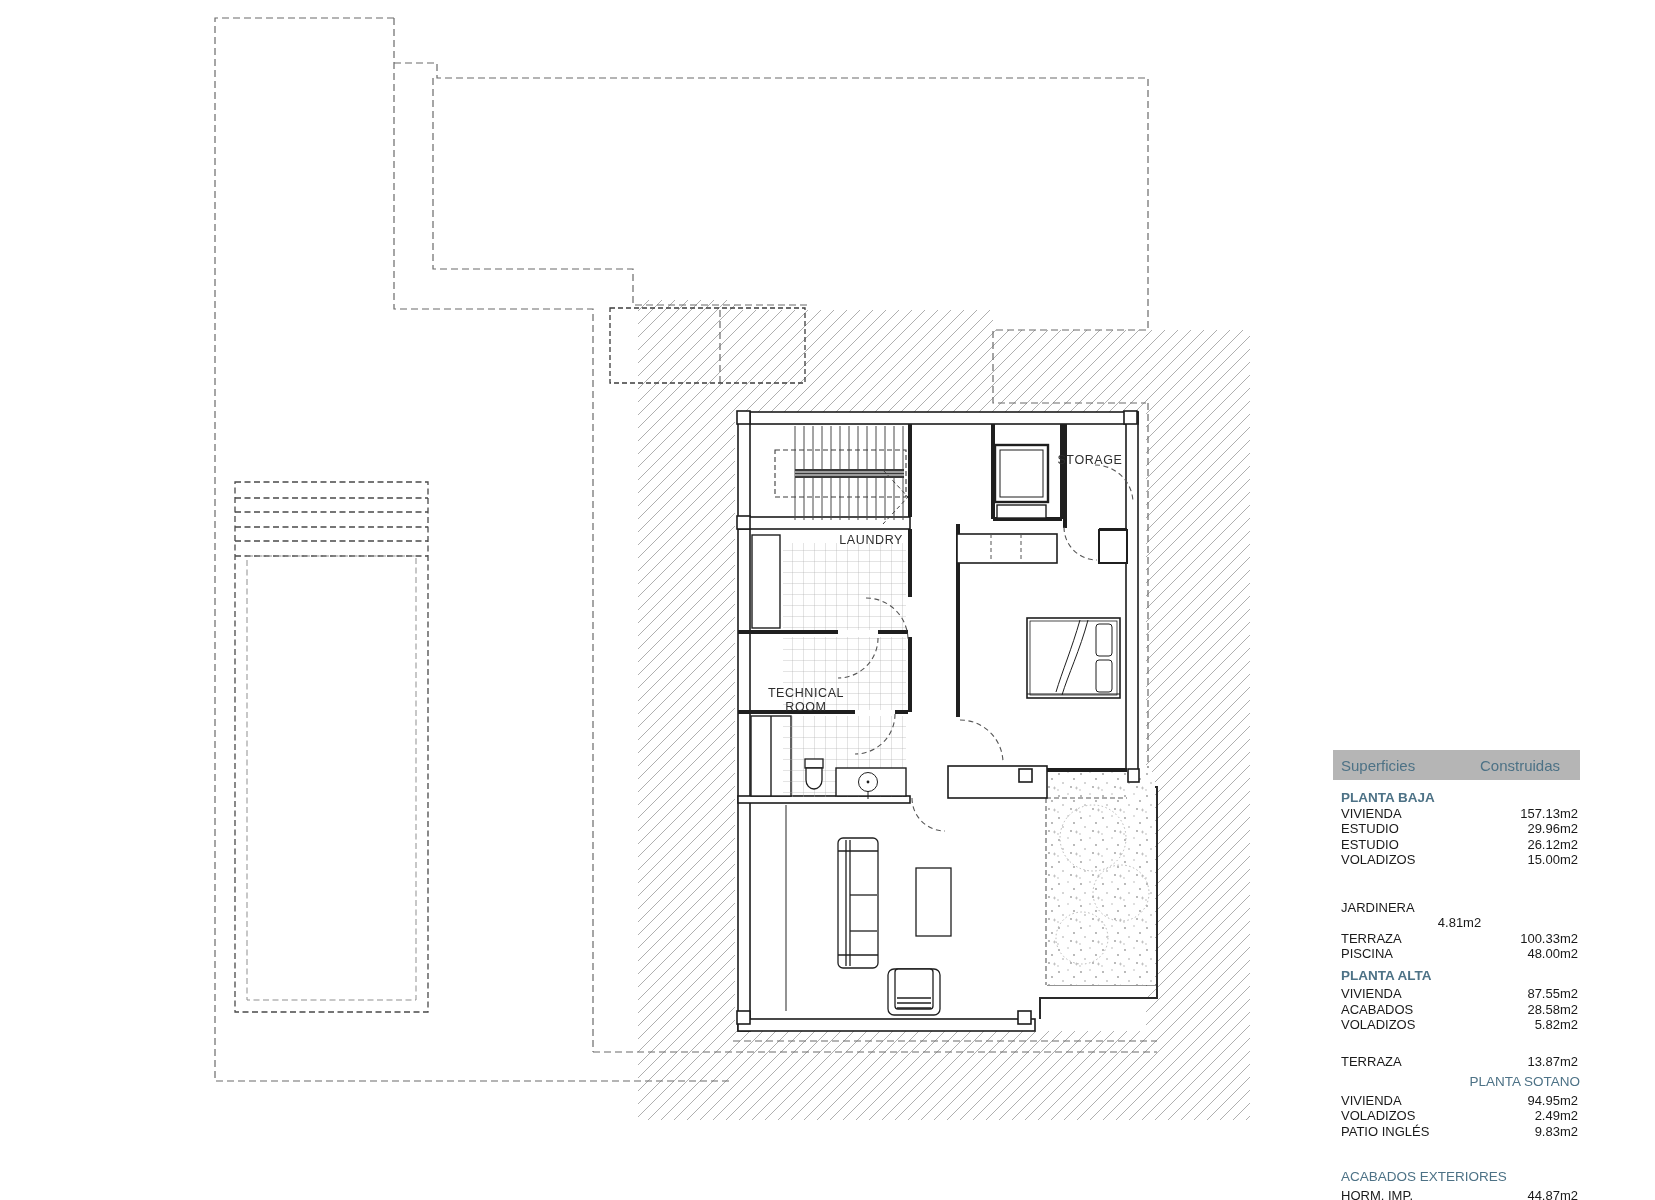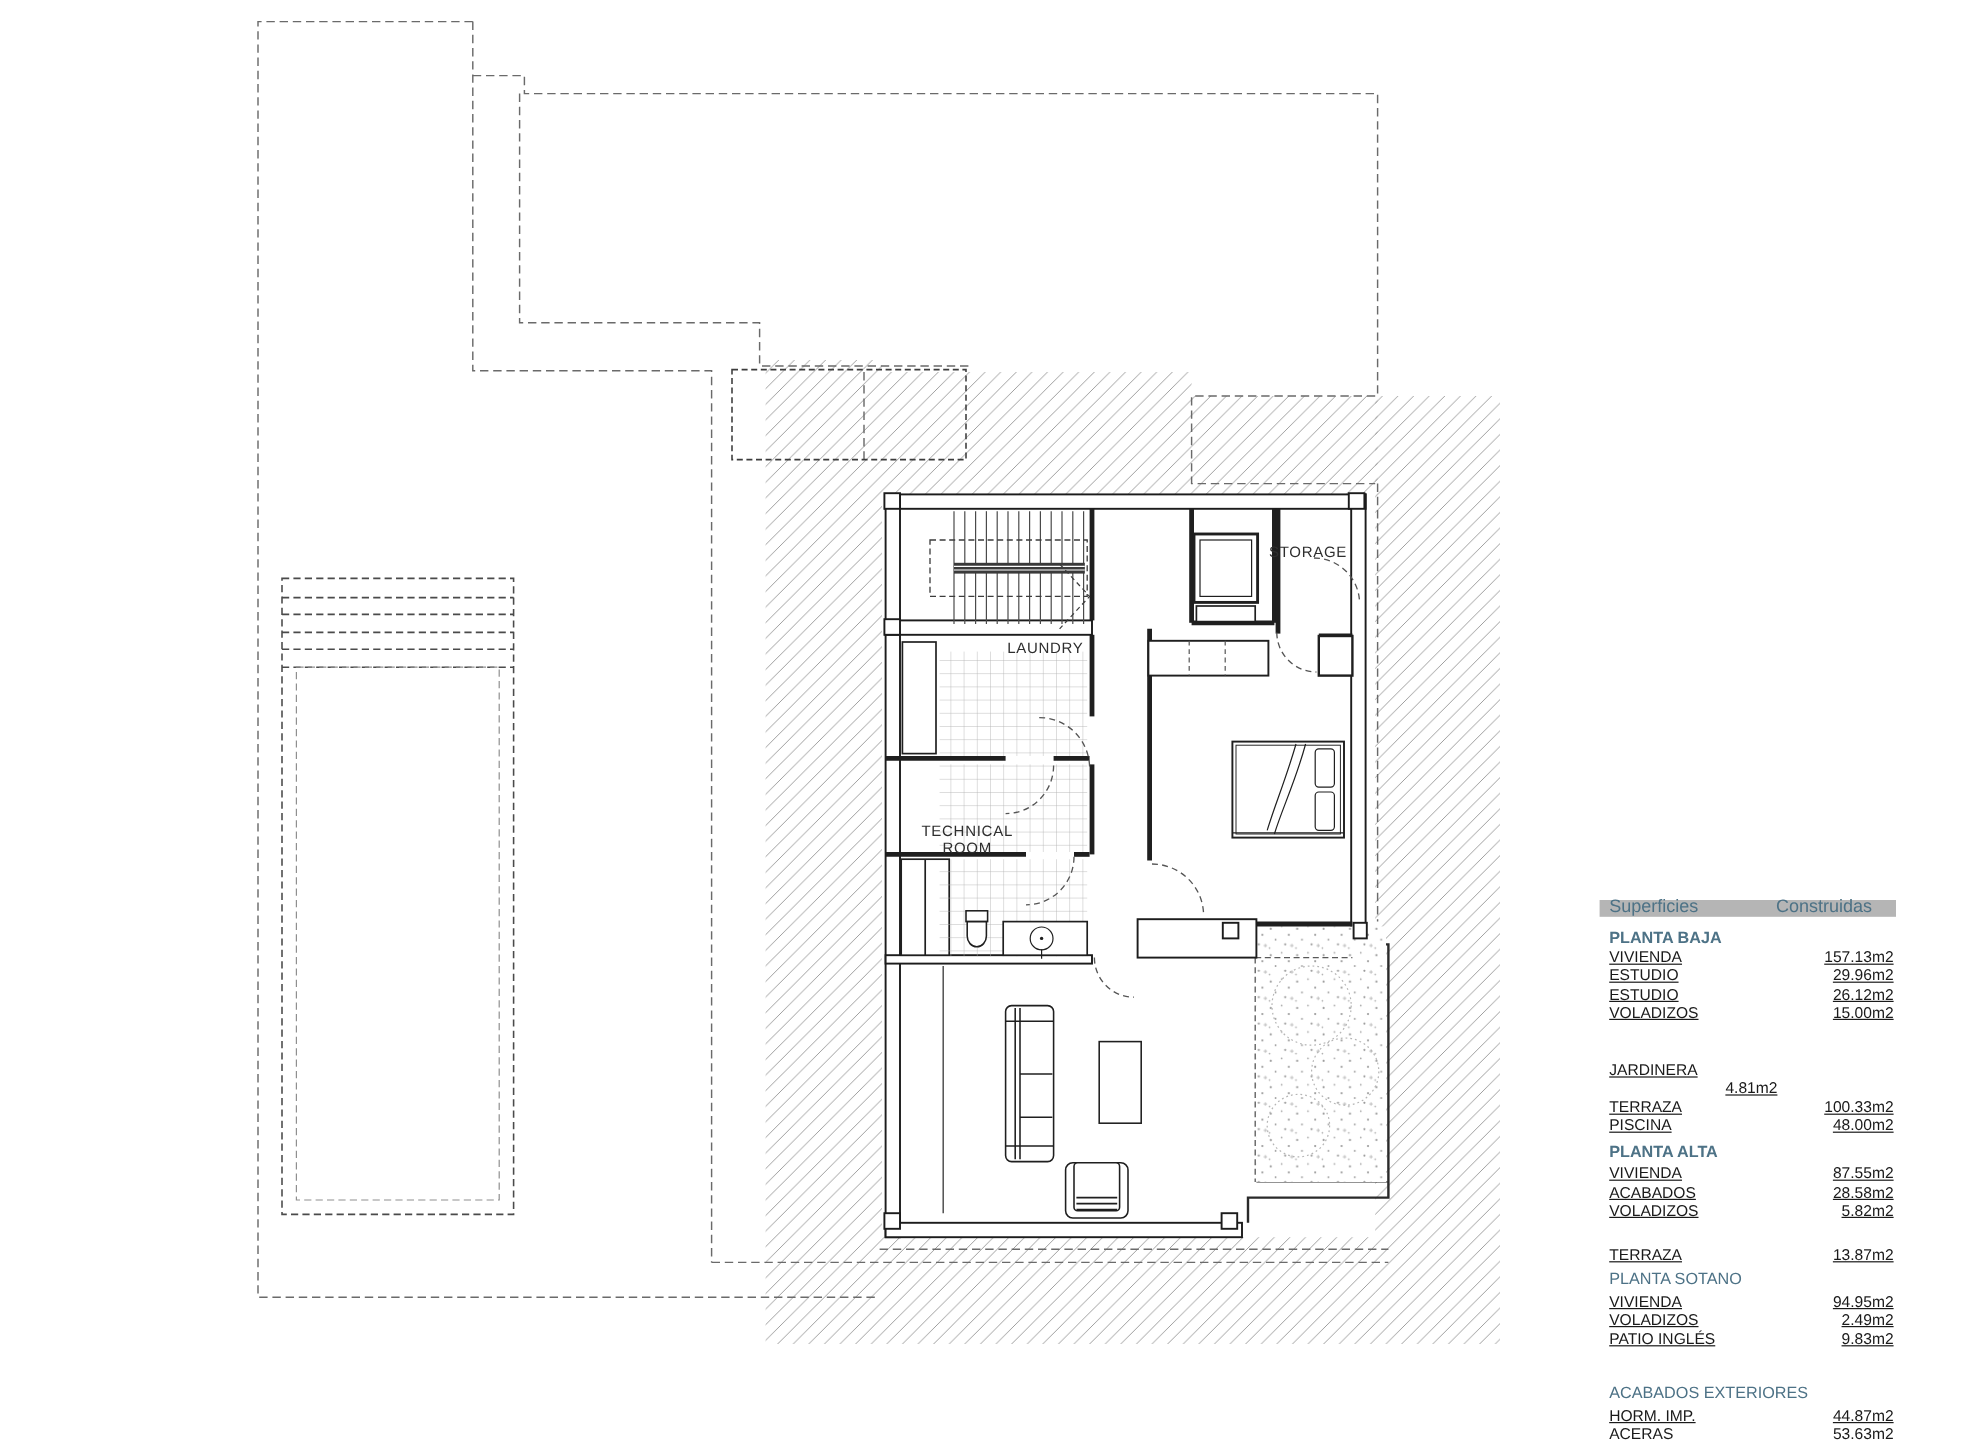--- a/index.html
+++ b/index.html
@@ -1,25 +1,25 @@
 <!DOCTYPE html>
 <html><head>
 <meta charset="utf-8">
 <style>
   html,body{margin:0;padding:0;background:#ffffff;}
   body{width:1655px;height:1200px;position:relative;overflow:hidden;
        font-family:"Liberation Sans", sans-serif;}
   #plan-svg{position:absolute;left:0;top:0;}
   
   #surfaces-table{position:absolute;left:1333px;top:750px;width:247px;color:#1a1a1a;}
-  .tbl-header{height:14px;display:flex;align-items:flex-end;justify-content:space-between;
+  .tbl-header{height:30px;display:flex;align-items:center;justify-content:space-between;
               padding:0 20px 0 8px;font-size:15px;}
   .tbl-body{padding-left:8px;}
   .trow{display:flex;justify-content:space-between;font-size:13px;line-height:15.5px;
-        padding-right:2px;text-decoration:underline;}
+        padding-right:2px;}
   .trow .val{text-align:center;}
   .sec-title{font-size:13.5px;line-height:15.5px;margin-top:6px;}
   .mt-big{margin-top:32px;flex-direction:column;}
   .mt-mid{margin-top:21px;}
   .mt-hdr{margin-top:10px;font-weight:bold;}
   .mt-sec{margin-top:5px;}
   .mt-aca{margin-top:30px;}
   .mt-row2{margin-top:3px;}
 </style>
 </head>
@@ -290,21 +290,21 @@
     </div>
     <div class="trow">
       <span>VOLADIZOS</span>
         <span class="val">5.82m2</span>
     </div>
     <div class="trow mt-mid">
       <span>TERRAZA</span>
         <span class="val">13.87m2</span>
     </div>
 
-    <div class="sec-title mt-sec" style="color:#4d7286;">PLANTA SOTANO</div>
+    <div class="sec-title mt-sec" style="color:#4d7286;text-align:right;">PLANTA SOTANO</div>
     <div class="trow mt-row2">
       <span>VIVIENDA</span>
         <span class="val">94.95m2</span>
     </div>
     <div class="trow">
       <span>VOLADIZOS</span>
         <span class="val">2.49m2</span>
     </div>
     <div class="trow">
       <span>PATIO INGLÉS</span>

